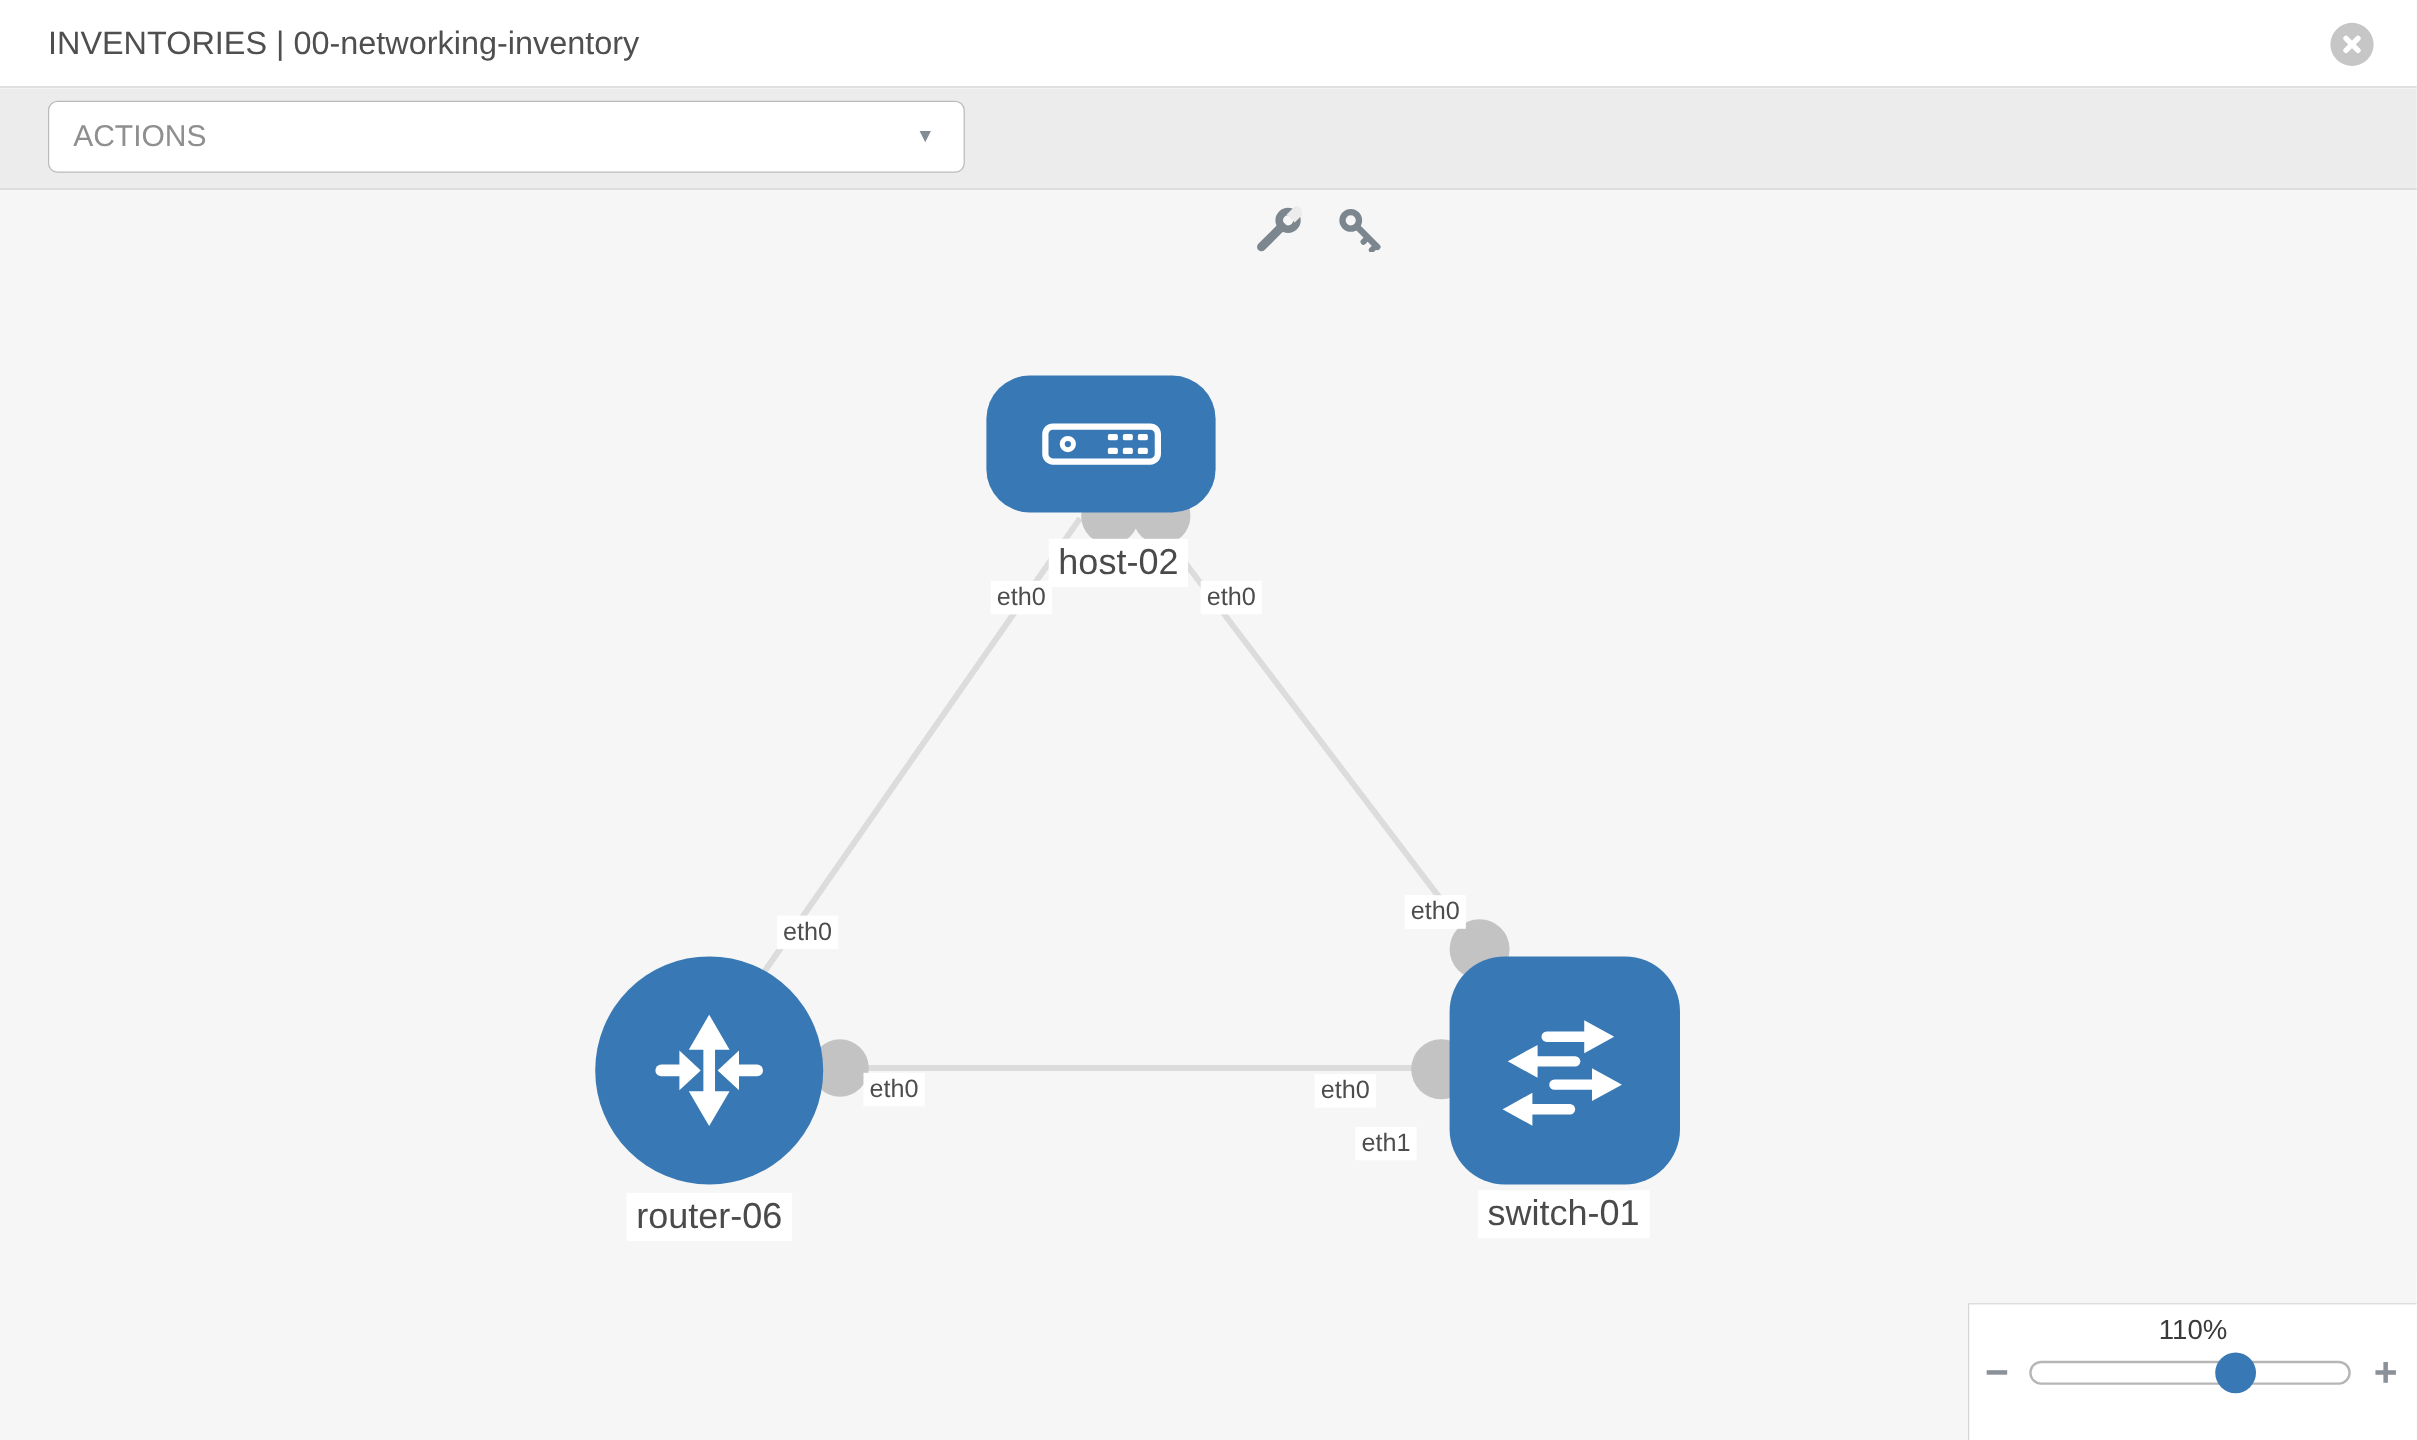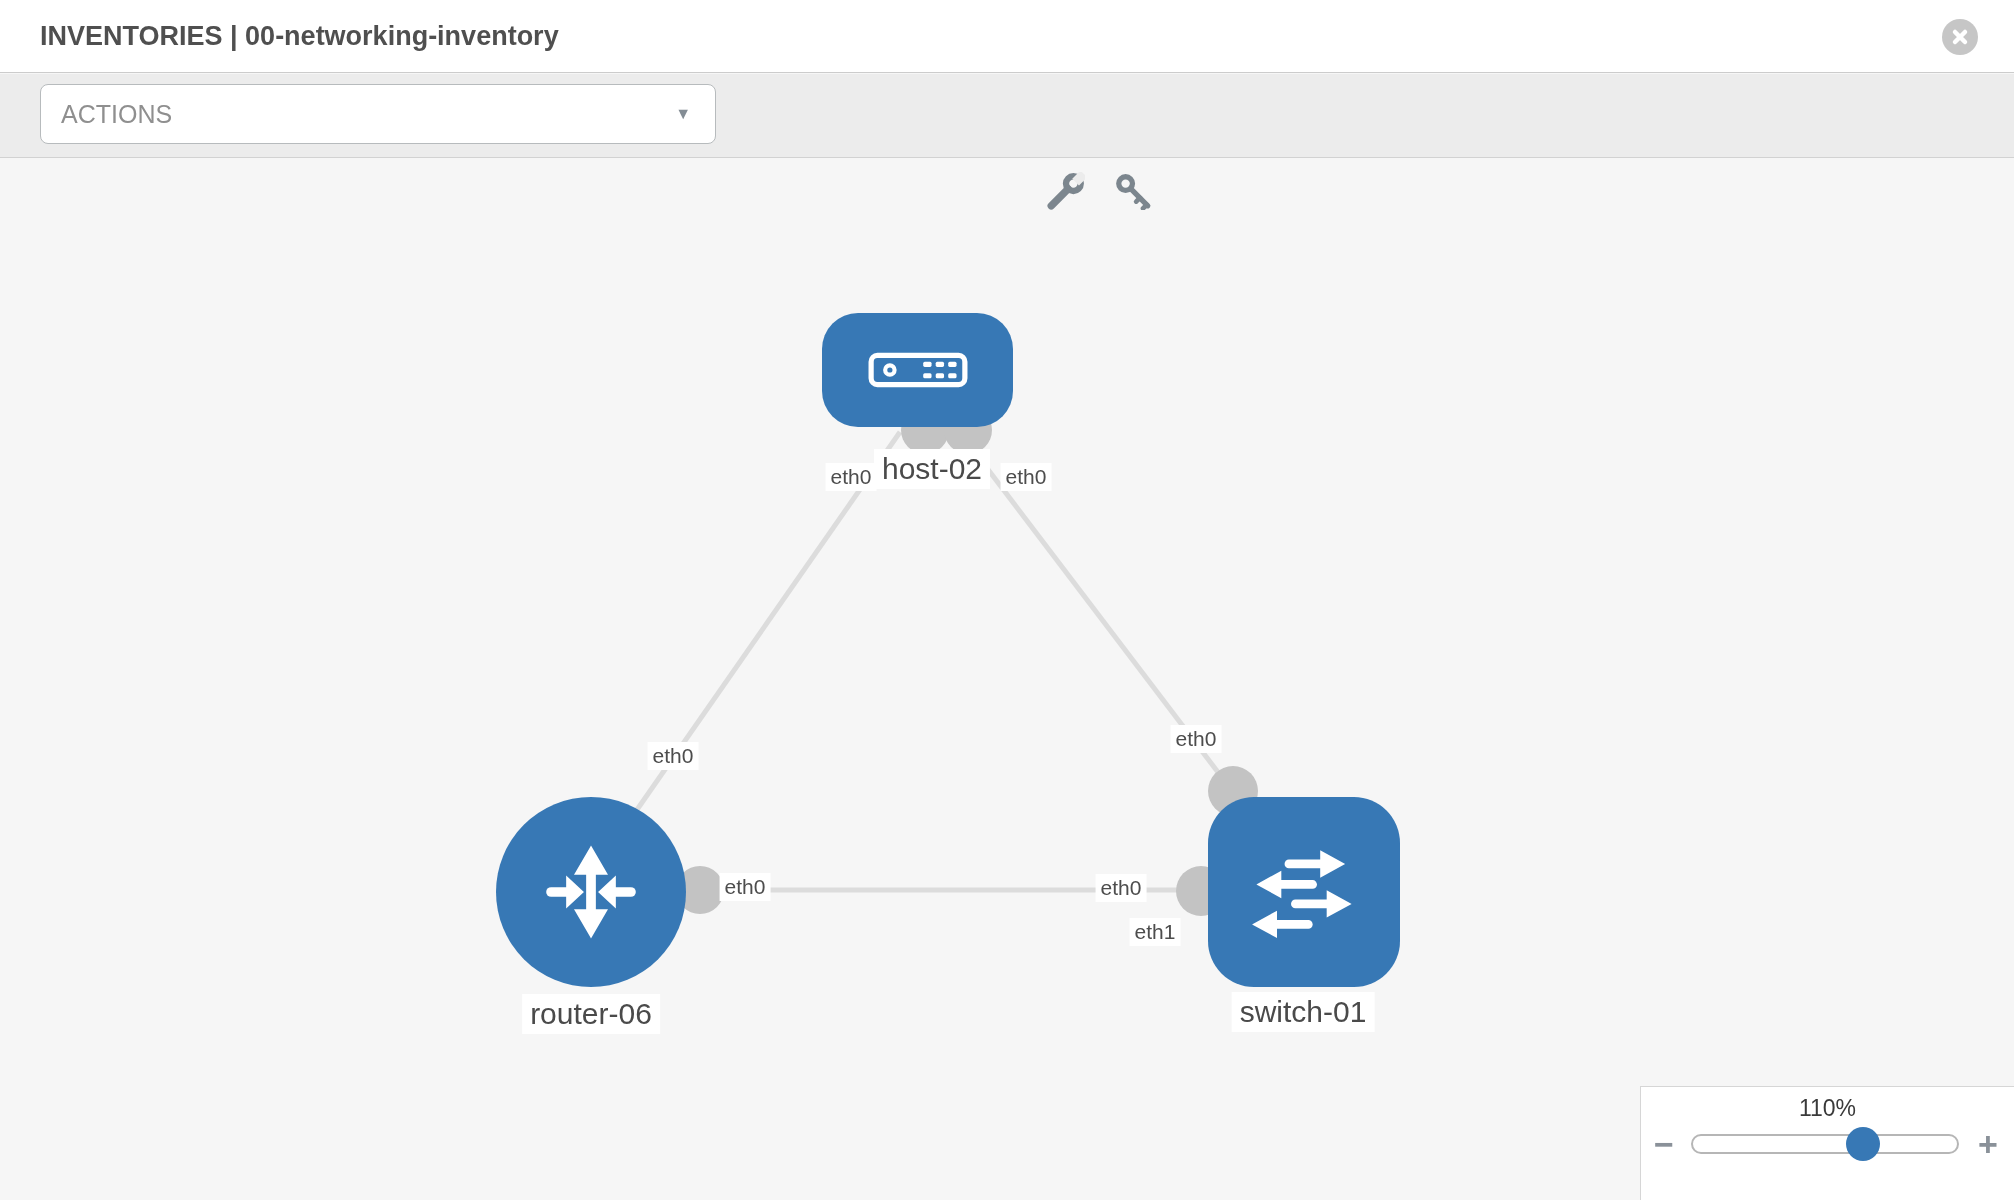--- a/index.html
+++ b/index.html
@@ -23,30 +23,30 @@
     z-index: 2;
   }
   .node-label {
     position: absolute; transform: translate(-50%, -50%);
     background: #fff; color: #4a4a4a; font-size: 30px;
     padding: 3px 8px; white-space: nowrap; z-index: 3;
   }
   .eth-label {
     position: absolute; transform: translate(-50%, -50%);
     background: #fff; color: #4d4d4d; font-size: 21px;
-    padding: 2px 5px; white-space: nowrap; z-index: 3;
+    padding: 2px 5px; white-space: nowrap; z-index: 3; margin-top: 21px;
   }
   
   #header {
     position: absolute; left: 0; top: 0; width: 2014px; height: 73px;
     background: #fff; border-bottom: 1px solid #cccccc; z-index: 10;
   }
   #page-title {
     position: absolute; left: 40px; top: 0; line-height: 73px;
-    font-size: 27px; font-weight: bold; color: var(--title-gray, #4f4f4f);
+    font-size: 27px; font-weight: normal; color: var(--title-gray, #4f4f4f);
   }
   #close-btn {
     position: absolute; left: 1942px; top: 19px; width: 36px; height: 36px;
     border-radius: 50%; background: #c6c6c6; border: none; cursor: pointer;
     display: flex; align-items: center; justify-content: center;
   }
   
   #toolbar {
     position: absolute; left: 0; top: 74px; width: 2014px; height: 84px;
     background: var(--toolbar-bg, #ececec); border-bottom: 1px solid #d2d2d2;
@@ -55,21 +55,21 @@
   .select-box {
     position: absolute; top: 10px; height: 60px;
     background: #fff; border: 1px solid #b7bbbd; border-radius: 8px;
     display: flex; align-items: center; cursor: pointer;
   }
   .select-box .sel-label {
     padding-left: 20px; font-size: 25px; color: #8f8f8f;
   }
   .caret { position: absolute; color: #848d95; font-size: 16px; }
   .caret::after { content: "▼"; }
-  #actions-box { left: 40px; width: 676px; }
+  #actions-box { left: 40px; width: 764px; }
   #actions-box .caret { right: 24px; top: 20px; }
   #search-box { left: 1183px; width: 795px; }
   #search-box input {
     border: none; outline: none; background: transparent;
     width: 700px; padding-left: 20px; font-size: 25px;
     font-family: "Liberation Sans", sans-serif; color: #555;
   }
   #search-box input::placeholder { color: #98a0a6; opacity: 1; }
   #search-box .caret { right: 30px; top: 20px; }
   .tool-btn {

